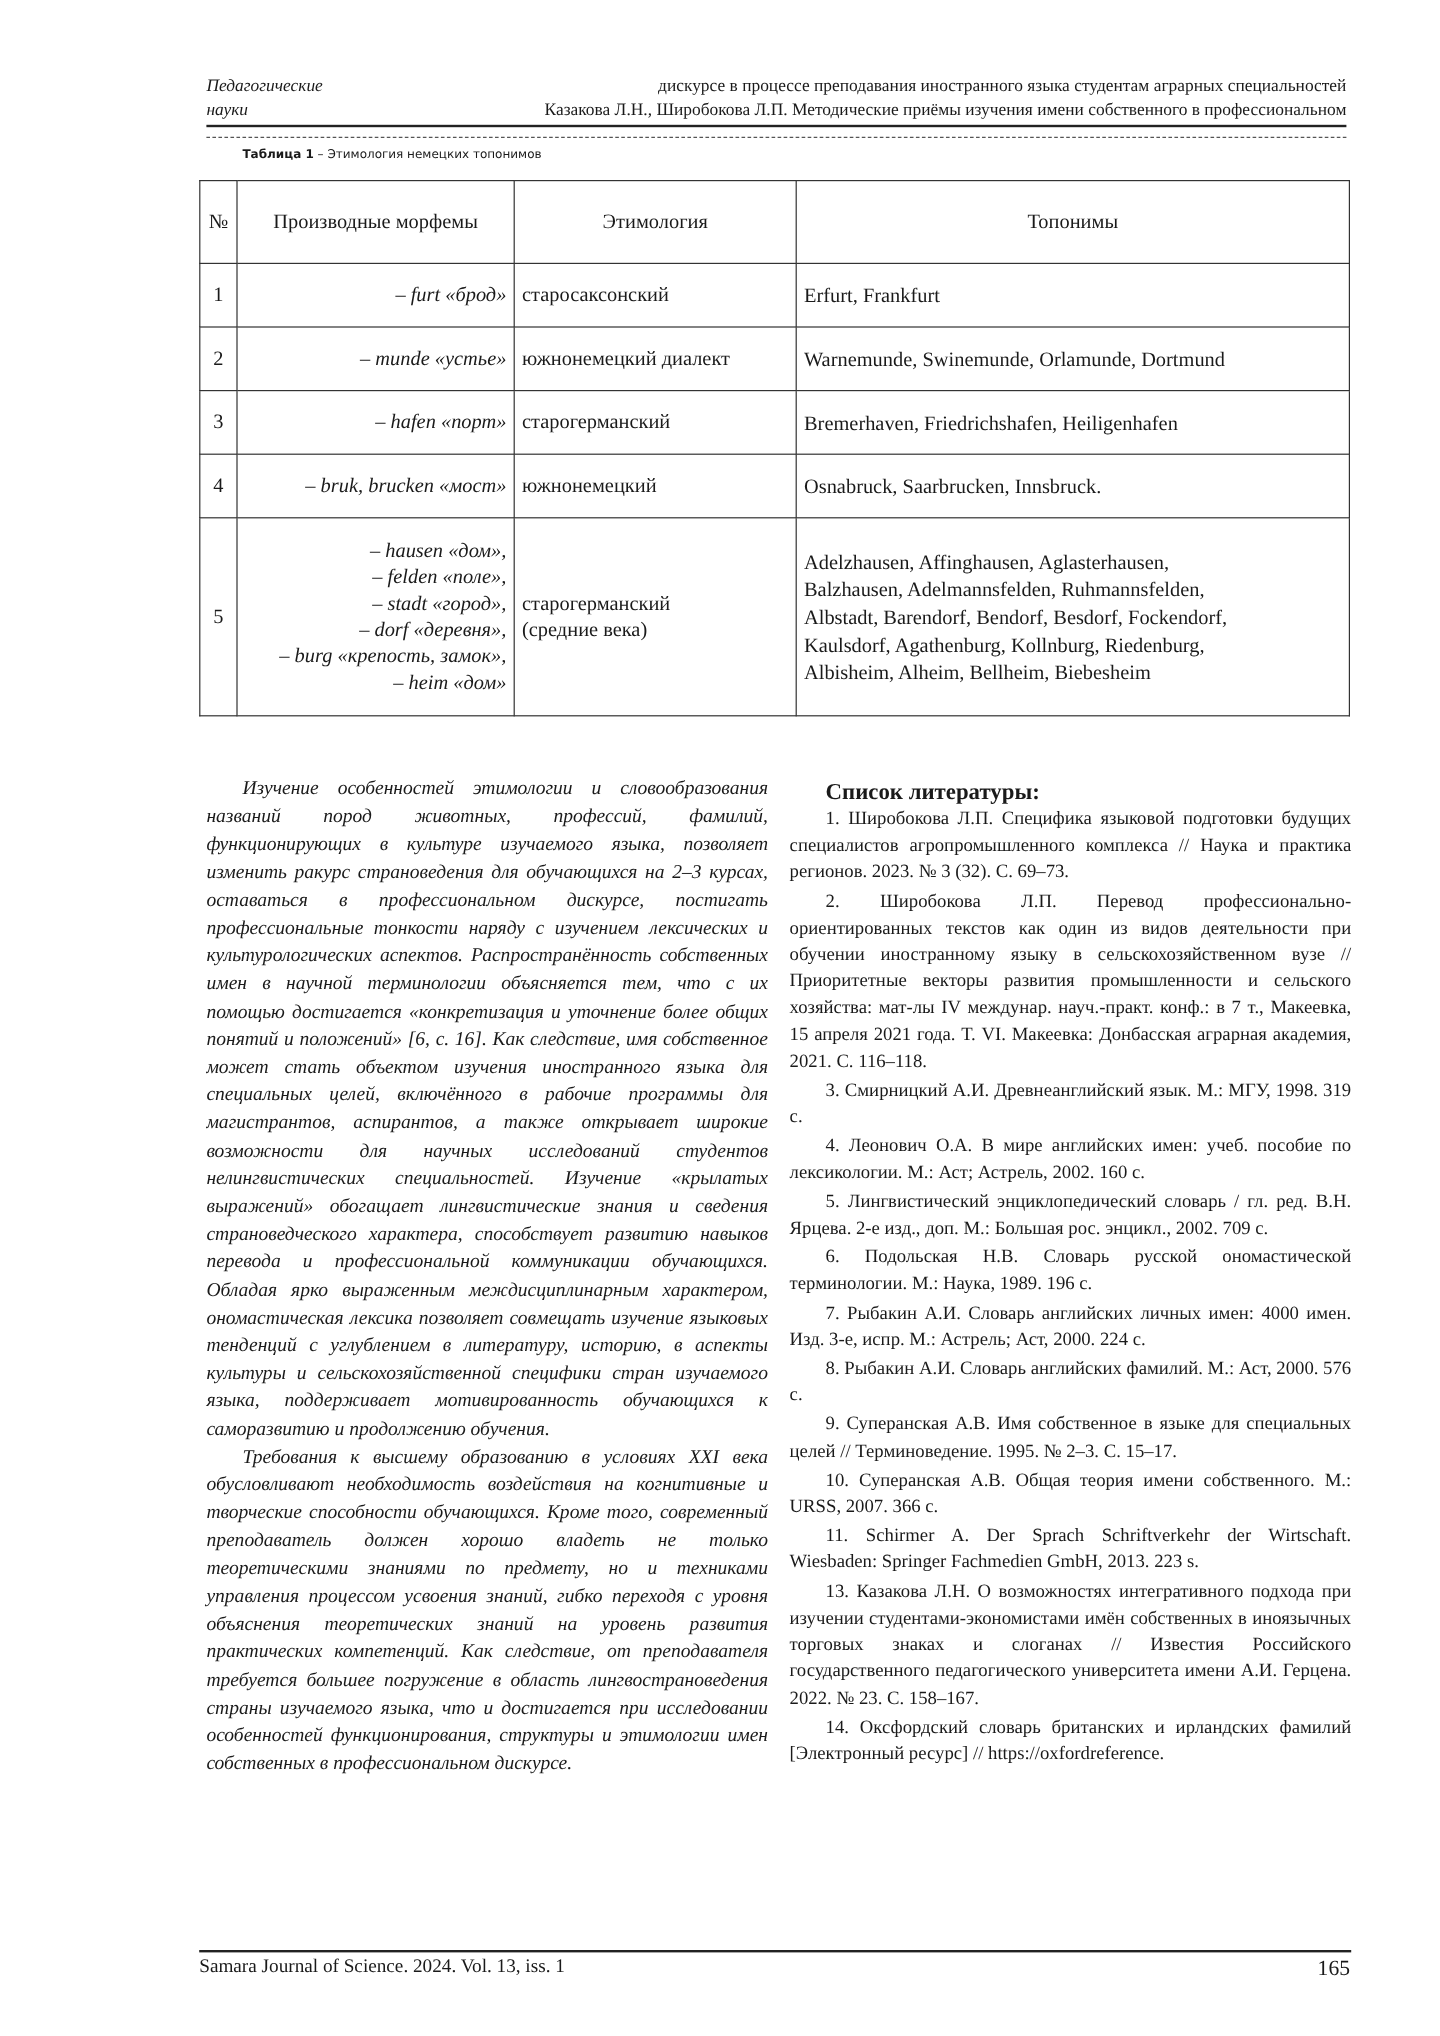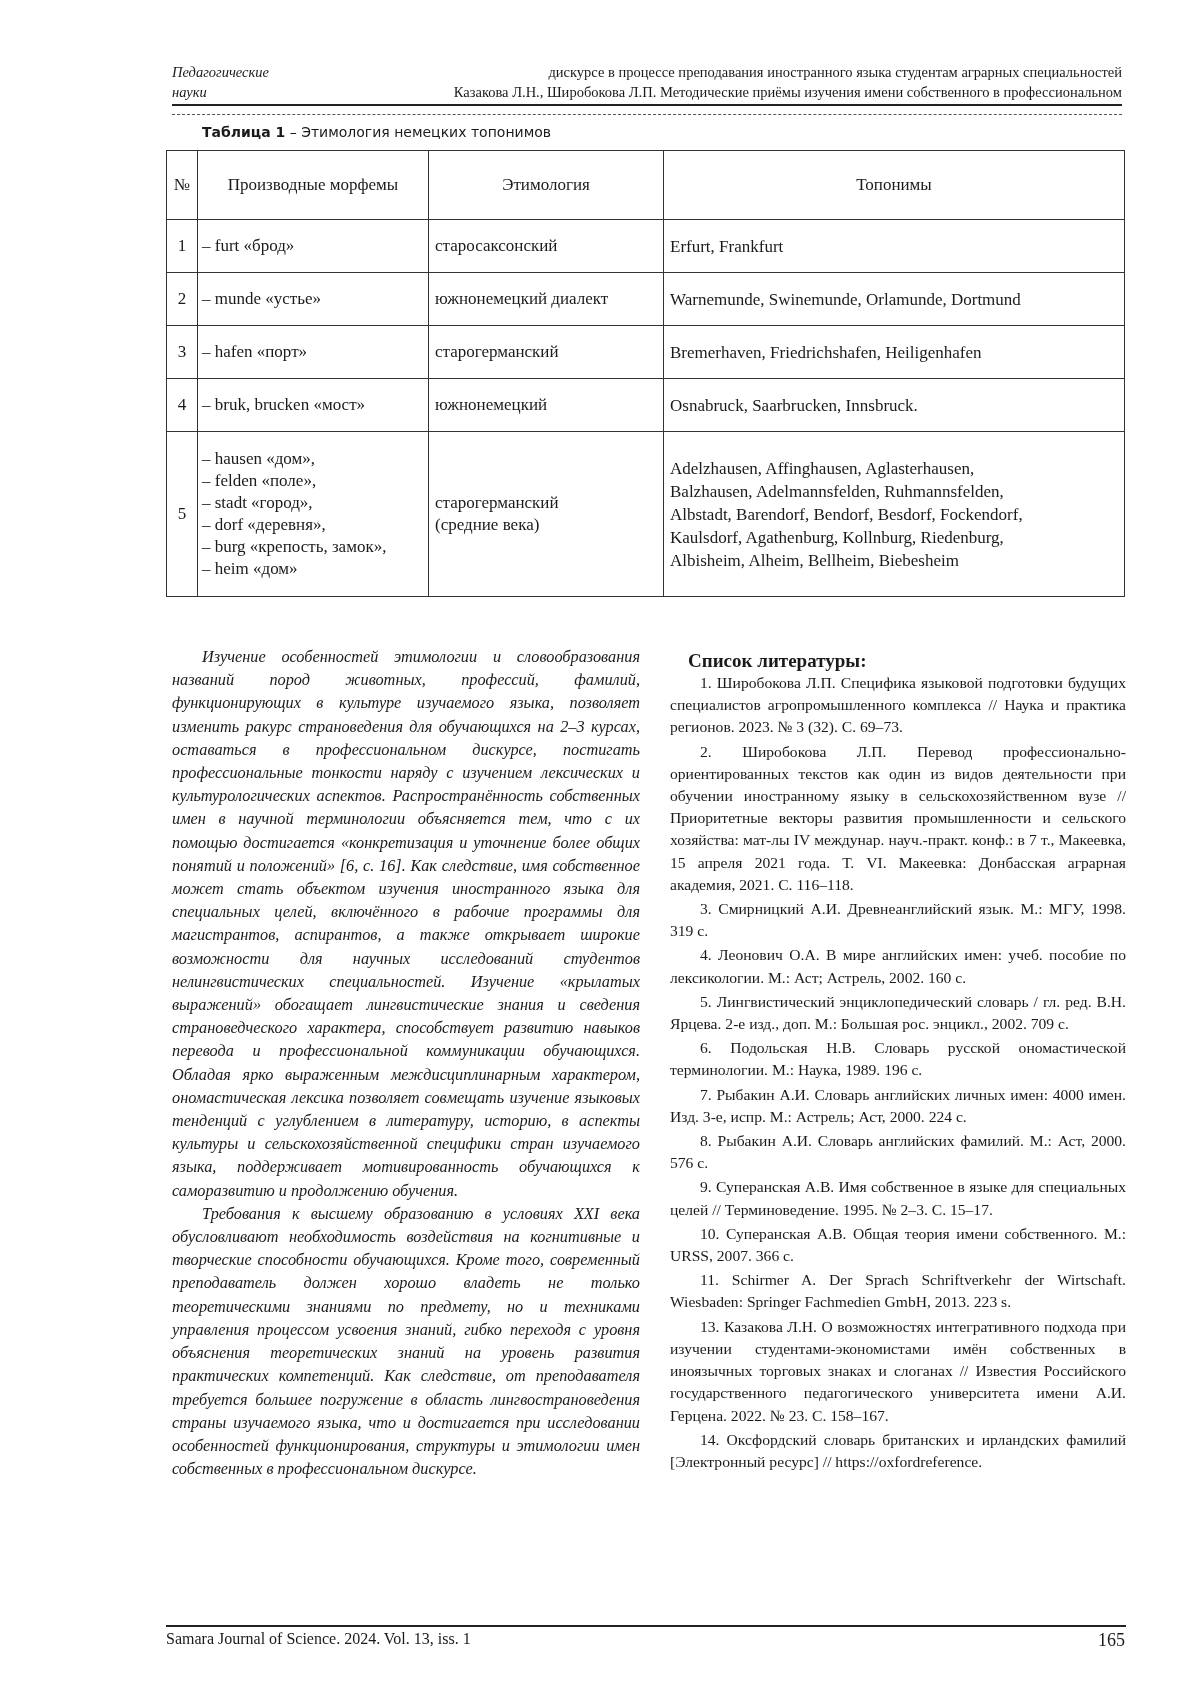--- a/index.html
+++ b/index.html
@@ -4,39 +4,39 @@
 <style>
   html, body { margin: 0; padding: 0; background: #ffffff; }
   body { width: 1200px; height: 1697px; position: relative; overflow: hidden;
          font-family: "Liberation Serif", "DejaVu Serif", serif; color: #1a1a1a; }
   .header { position: absolute; left: 172px; top: 62px; width: 950px; font-size: 14.5px; line-height: 20px; }
   .header .left { position: absolute; left: 0; top: 0; width: 140px; font-style: italic; }
   .header .right { position: absolute; left: 150px; top: 0; width: 800px; text-align: right; }
   .header .rule { position: absolute; left: 0; top: 42px; width: 950px; border-top: 2px solid #222; }
   .header .dots { position: absolute; left: 0; top: 52px; width: 950px; border-top: 1px dashed #555; }
 
-  .table-caption { position: absolute; left: 202px; top: 124px; font-family: "DejaVu Sans", sans-serif; font-size: 14px; }
+  .table-caption { position: absolute; left: 202px; top: 124px; font-family: "DejaVu Sans", sans-serif; font-size: 10px; }
   .table-caption b { font-weight: bold; }
 
   table.topo { position: absolute; left: 166px; top: 150px; width: 959px; border-collapse: collapse; font-size: 17px; }
   table.topo td, table.topo th { border: 1.5px solid #333; padding: 0 6px; vertical-align: middle; font-weight: normal; }
   table.topo th { height: 68px; text-align: center; }
   table.topo td.num { text-align: center; width: 22px; padding: 0 4px; }
-  table.topo td.morph { width: 220px; padding-left: 4px; line-height: 22px; }
+  table.topo td.morph { font-style: italic; width: 220px; padding-left: 4px; line-height: 22px; text-align: right; }
   table.topo td.ety { width: 222px; line-height: 22px; }
   table.topo tr.r { height: 53px; }
   table.topo tr.r5 { height: 165px; }
   table.topo td.topn { line-height: 23px; margin-left: 48px; }
 
   .col-left { position: absolute; left: 172px; top: 645px; width: 468px; font-size: 16.3px; line-height: 23.2px; text-align: justify; font-style: italic; }
   .col-left p { margin: 0; text-indent: 30px; }
 
   .col-right { position: absolute; left: 658px; top: 650px; width: 468px; font-size: 15.6px; line-height: 22.2px; text-align: justify; }
   .col-right h3 { margin: 0 0 0 30px; font-size: 19px; font-weight: bold; line-height: 22px; }
-  .col-right p { margin: 0 0 2px 12px; text-indent: 30px; }
+  .col-right p { margin: 0 0 2px 0; text-indent: 30px; }
 
   .footer-rule { position: absolute; left: 166px; top: 1625px; width: 960px; border-top: 2.5px solid #222; }
   .footer-left { position: absolute; left: 166px; top: 1630px; font-size: 16px; }
   .footer-right { position: absolute; right: 75px; top: 1630px; font-size: 18px; }
 </style>
 </head>
 <body>
 
 <div class="header">
   <div class="left">

